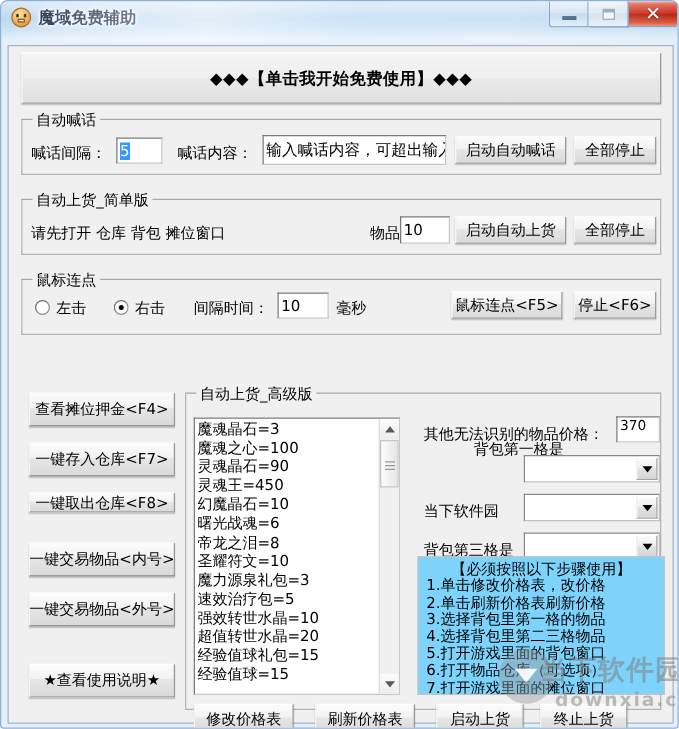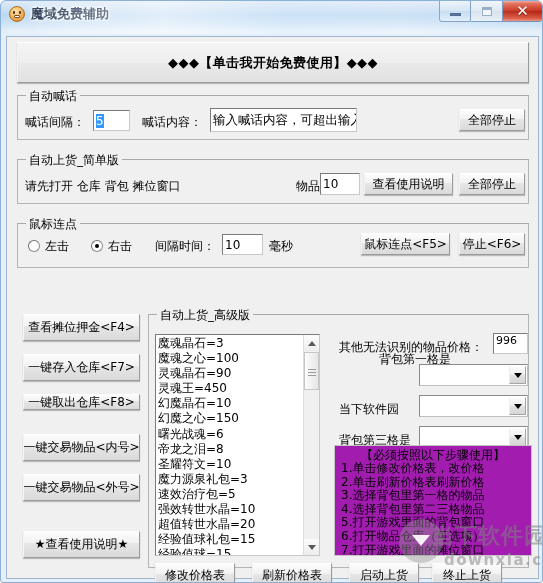--- a/index.html
+++ b/index.html
@@ -337,21 +337,21 @@
     background: #9a9a9a;
   }
 
   
   #instr {
     position: absolute;
     left: 327px; top: 408px;
     width: 198px; height: 111px;
     box-sizing: border-box;
     border: 1px solid #c4c4c4;
-    background: #a21caf;
+    background: #7dd3fc;
     padding: 2px 0 0 0;
     overflow: hidden;
   }
   #instr .hdr {
     text-align: center;
     font-size: 12px;
     color: #000000;
     line-height: 14px;
     white-space: nowrap;
   }
@@ -443,31 +443,32 @@
     <div class="group-title" style="left:19px; top:51px;">自动喊话</div>
 
     <div class="lbl" style="left:18px; top:77px;">喊话间隔：</div>
     <div class="tbox" style="left:86px; top:73px; width:37px; height:21px;">
       <span style="background:#3399ff;color:#ffffff;padding:0 0px;">5</span>
     </div>
 
     <div class="lbl" style="left:135px; top:77px;">喊话内容：</div>
     <div class="tbox" style="left:203px; top:71px; width:147px; height:24px; font-size:12.5px;">输入喊话内容，可超出输入</div>
 
+    <div class="btn" style="left:357px; top:72px; width:89px; height:22px;">启动自动喊话</div>
     <div class="btn" style="left:452px; top:72px; width:66px; height:22px;">全部停止</div>
 
     <div class="group" style="left:10px; top:122px; width:512px; height:45px;"></div>
     <div class="group-title" style="left:19px; top:115px;">自动上货_简单版</div>
 
     <div class="lbl" style="left:18px; top:141px;">请先打开 仓库 背包 摊位窗口</div>
 
     <div class="lbl" style="left:243px; top:141px;margin-left:46px;">物品单价：</div>
     <div class="tbox" style="left:313px; top:136px; width:40px; height:22px;">10</div>
 
-    <div class="btn" style="left:357px; top:136px; width:89px; height:22px;">查看使用说明</div>
+    <div class="btn" style="left:357px; top:136px; width:89px; height:22px;">启动自动上货</div>
     <div class="btn" style="left:452px; top:136px; width:66px; height:22px;">全部停止</div>
 
     <div class="group" style="left:10px; top:186px; width:512px; height:45px;"></div>
     <div class="group-title" style="left:19px; top:179px;">鼠标连点</div>
 
     <div class="radio" style="left:21px; top:203px;"></div>
     <div class="lbl" style="left:38px; top:201px;">左击</div>
 
     <div class="radio on" style="left:84px; top:203px;"></div>
     <div class="lbl" style="left:101px; top:201px;">右击</div>
@@ -489,21 +490,20 @@
     <div class="group" style="left:141px; top:277px; width:381px; height:254px;"></div>
     <div class="group-title" style="left:150px; top:270px;">自动上货_高级版</div>
 
     <div id="pricelist">
       <div id="pricelist-items">
           <div>魔魂晶石=3</div>
           <div>魔魂之心=100</div>
           <div>灵魂晶石=90</div>
           <div>灵魂王=450</div>
           <div>幻魔晶石=10</div>
-          <div>幻魔之心=150</div>
           <div>曙光战魂=6</div>
           <div>帝龙之泪=8</div>
           <div>圣耀符文=10</div>
           <div>魔力源泉礼包=3</div>
           <div>速效治疗包=5</div>
           <div>强效转世水晶=10</div>
           <div>超值转世水晶=20</div>
           <div>经验值球礼包=15</div>
           <div>经验值球=15</div>
         </div>
@@ -516,21 +516,21 @@
           <div class="grip" style="top:19px;"></div>
           <div class="grip" style="top:22px;"></div>
         </div>
         <div class="sbbtn down">
           <div class="tri-down-s"></div>
         </div>
       </div>
     </div>
 
     <div class="lbl" style="left:332px; top:302px;">其他无法识别的物品价格：</div>
-    <div class="tbox" style="left:486px; top:296px; width:35px; height:21px; align-items:flex-start; font-size:11px;">996</div>
+    <div class="tbox" style="left:486px; top:296px; width:35px; height:21px; align-items:flex-start; font-size:11px;">370</div>
 
     <div class="lbl" style="left:332px; top:314px;margin-left:40px;">背包第一格是</div>
     <div class="combo" style="left:412px; top:327px; width:109px; height:22px;">
       <div class="arrowbox">
         <div class="tri-down"></div>
       </div>
     </div>
 
     <div class="lbl" style="left:332px; top:364px;">当下软件园</div>
     <div class="combo" style="left:412px; top:358px; width:109px; height:22px;">

